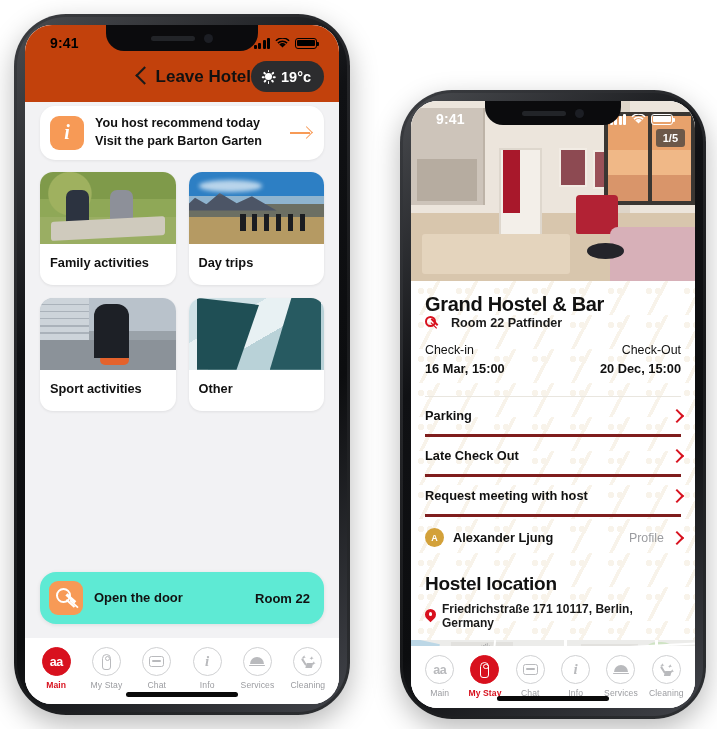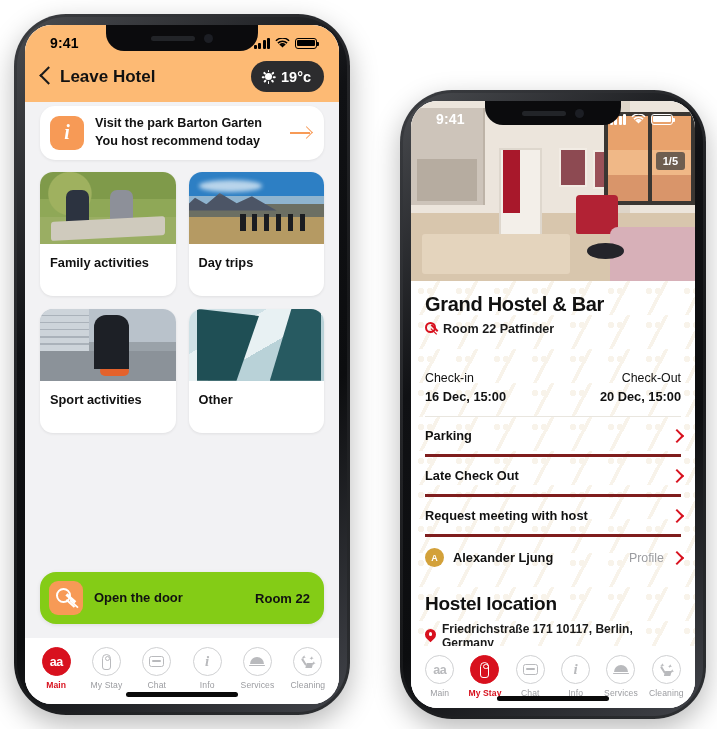--- a/index.html
+++ b/index.html
@@ -57,21 +57,21 @@
   .batt::after{content:"";position:absolute;right:-3.2px;top:3px;width:1.8px;height:4px;border-radius:0 1px 1px 0;background:currentColor;}
   .batt span{display:block;height:100%;width:100%;border-radius:1px;background:currentColor;}
 
   .home-ind {
     position: absolute; bottom: 7px; left: 50%; transform: translateX(-50%);
     width: 112px; height: 5px; border-radius: 3px; background: #0a0a0a; z-index: 40;
   }
 
   
   .p1-body { position:absolute; inset:0; background:#f2f2f4; display:flex; flex-direction:column; }
-  .p1-head { padding: 36px 15px 10px 15px; display:flex; align-items:center; justify-content:space-between; background:#fdba74; }
+  .p1-head { padding: 36px 15px 10px 15px; display:flex; align-items:center; justify-content:flex-end; background:#c2410c; }
   .nav-left { display:flex; align-items:center; gap:9px; }
   .chev-back { width:11px;height:19px; position:relative; flex:none; }
   .chev-back::before{content:"";position:absolute;left:2px;top:2px;width:11px;height:11px;border-left:2.2px solid #1a1a1a;border-bottom:2.2px solid #1a1a1a;transform:rotate(45deg);}
   .nav-title { font-size:17px; font-weight:bold; color:#111; }
   .weather-pill {
     background:#2c2c2e; color:#fff; border-radius:18px; height:31px;
     display:flex; align-items:center; gap:5px; padding:0 13px 0 10px; font-size:14.5px; font-weight:bold;
   }
   .sun { width:15px;height:15px;position:relative;flex:none; }
   .sun .core{position:absolute;left:4px;top:4px;width:7px;height:7px;border-radius:50%;background:#fff;}
@@ -89,21 +89,21 @@
     font-family:"Liberation Serif",serif; flex:none;}
   .banner-txt { flex:1; }
   .banner-txt div { font-size:12.6px; font-weight:bold; color:#111; line-height:1.42; }
   .arrow-r { width:22px;height:14px;position:relative;flex:none; }
   .arrow-r::before{content:"";position:absolute;left:0;top:6px;width:20px;height:1.8px;background:#f79a56;}
   .arrow-r::after{content:"";position:absolute;right:1px;top:2.4px;width:8px;height:8px;border-top:1.8px solid #f79a56;border-right:1.8px solid #f79a56;transform:rotate(45deg);}
 
   .grid { margin: 0 15px; display:grid; grid-template-columns:1fr 1fr; gap: 13px 13px; }
   .cat-card { background:#fff; border-radius:13px; overflow:hidden; box-shadow:0 1px 3px rgba(0,0,0,.08); }
   .cat-img { height: 72px; position:relative; overflow:hidden; }
-  .cat-label { padding: 11px 10px 26px 10px; font-size:12.8px; font-weight:bold; color:#111; }
+  .cat-label { padding: 11px 10px 15px 10px; font-size:12.8px; font-weight:bold; color:#111; }
 
   
   .img-picnic { background:
       radial-gradient(circle at 22% 30%, #9fb15f 0 18%, transparent 19%),
       linear-gradient(#7f9a4a 0 38%, #8fa857 38% 62%, #9aae63 62% 100%); }
   .img-picnic::after{content:"";position:absolute;left:8%;bottom:8%;width:84%;height:26%;background:#cfcabd;border-radius:3px;transform:skewY(-3deg);}
   .img-picnic .f1,.img-picnic .f2{position:absolute;bottom:22%;width:17%;height:52%;border-radius:7px 7px 3px 3px;background:#2c3340;}
   .img-picnic .f1{left:19%} .img-picnic .f2{left:52%;background:#8d9099}
 
   .img-mountain { background: linear-gradient(#2d7fc4 0 34%, #8fb4cf 34% 44%, #6c6f63 44% 62%, #b59a63 62% 100%); }
@@ -120,21 +120,21 @@
   .img-sport .shoe{position:absolute;bottom:6%;left:44%;width:22%;height:14%;border-radius:6px;background:#e4622c;}
 
   .img-glass { background: linear-gradient(150deg,#cfe1e6 0 30%, #e8f1f3 30% 55%, #b9d2d8 55% 100%); }
   .img-glass::before{content:"";position:absolute;left:6%;top:0;width:46%;height:100%;background:#1f4f55;
       clip-path:polygon(0 0,100% 10%,64% 100%,0 100%);}
   .img-glass::after{content:"";position:absolute;right:2%;top:0;width:38%;height:100%;background:#275a61;
       clip-path:polygon(42% 0,100% 0,100% 100%,0 100%);}
 
   .p1-spacer{flex:1}
   .door-card {
-    margin: 4px 15px 14px 15px; background:#84cc16; border-radius:16px; padding:9px 14px 9px 9px;
+    margin: 4px 15px 14px 15px; background:#5eead4; border-radius:16px; padding:9px 14px 9px 9px;
     display:flex; align-items:center; gap:11px; box-shadow:0 1px 4px rgba(0,0,0,.09);
   }
   .key-badge{width:34px;height:34px;border-radius:9px;background:#f79a56;flex:none;position:relative;}
   .key-badge::before{content:"";position:absolute;left:7px;top:7px;width:11px;height:11px;border-radius:50%;border:2.6px solid #fff;}
   .key-badge::after{content:"";position:absolute;left:16px;top:16px;width:12px;height:2.6px;background:#fff;transform:rotate(42deg);
       box-shadow:3px 4px 0 -0.5px #fff, 6px 2px 0 -0.6px #fff;}
   .door-txt{flex:1}
   .door-t1{font-size:13px;font-weight:bold;color:#111;line-height:1.35}
   .door-t2{font-size:12px;font-weight:bold;color:#111;line-height:1.35}
   .door-room{font-size:13px;font-weight:bold;color:#111}
@@ -179,43 +179,43 @@
   .ph-art1{position:absolute;left:52%;top:26%;width:10%;height:22%;background:#8d4a52;border:2px solid #f2ece4;}
   .ph-art2{position:absolute;left:64%;top:27%;width:10%;height:22%;background:#9a5158;border:2px solid #f2ece4;}
   .ph-win{position:absolute;right:0;top:6%;width:32%;height:52%;background:
      linear-gradient(#e8a26c 0 40%, #f0b887 40% 70%, #d9956a 70% 100%);border:4px solid #3a3632;}
   .ph-win::after{content:"";position:absolute;left:48%;top:0;bottom:0;width:4px;background:#3a3632;}
   .ph-curt{position:absolute;left:70%;top:0;width:7%;height:62%;background:#ded5c9;}
   .ph-chair{position:absolute;left:58%;top:52%;width:15%;height:22%;background:#b22234;border-radius:4px 4px 2px 2px;}
   .ph-sofa{position:absolute;right:0;bottom:0;width:30%;height:30%;background:#d7b0b8;border-radius:8px 0 0 0;}
   .ph-table{position:absolute;left:4%;bottom:4%;width:52%;height:22%;background:#e4d4bd;border-radius:3px;}
   .ph-stool{position:absolute;left:62%;bottom:12%;width:13%;height:9%;border-radius:50%;background:#24242a;}
-  .photo-badge{position:absolute;right:10px;top:51px;background:rgba(60,60,60,.72);color:#fff;
+  .photo-badge{position:absolute;right:10px;top:28px;background:rgba(60,60,60,.72);color:#fff;
     font-size:11px;font-weight:bold;padding:3px 7px;border-radius:3px;}
   .p2-status{position:absolute;top:0;left:0;right:0;z-index:26;color:#fff;}
 
   .p2-sheet{flex:1;position:relative;background:#fff;overflow:hidden;}
   .keypat{position:absolute;inset:0;opacity:.40;pointer-events:none;
     background-image:
       radial-gradient(circle at 10px 10px, #f0e2cd 0 3.2px, transparent 3.4px),
       radial-gradient(circle at 19px 10px, #f0e2cd 0 3.2px, transparent 3.4px),
       linear-gradient(118deg, transparent 46%, #f0e2cd 46% 53%, transparent 53%);
     background-size: 38px 34px, 38px 34px, 38px 34px;}
   .p2-content{position:relative;z-index:2;padding: 12px 14px 0 14px;}
   .h-title{font-size:20px;font-weight:bold;color:#111;letter-spacing:-.3px;}
-  .h-room{display:flex;align-items:center;gap:4px;margin-top:6px;font-size:12.6px;font-weight:bold;color:#1a1a1a;}
+  .h-room{display:flex;align-items:center;gap:12px;font-size:12.6px;font-weight:bold;color:#1a1a1a;}
   .key-red{width:14px;height:14px;position:relative;flex:none;}
   .key-red::before{content:"";position:absolute;left:0;top:0;width:7px;height:7px;border-radius:50%;border:2px solid #d8111e;}
   .key-red::after{content:"";position:absolute;left:5px;top:5px;width:9px;height:2px;background:#d8111e;transform:rotate(45deg);
       box-shadow:2px 3px 0 -0.4px #d8111e;}
   .checks{display:flex;justify-content:space-between;margin-top:13px;}
-  .chk-lab{font-size:12.4px;color:#111;margin-top:22px;}
+  .chk-lab{font-size:12.4px;color:#111;}
   .chk-val{font-size:12.8px;font-weight:bold;color:#111;margin-top:4px;}
   .chk-r{text-align:right;}
-  .rows{margin-top:12px;}
+  .rows{margin-top:20px;}
   .row{display:flex;align-items:center;padding:11px 0;border-top:3px solid #7f1d1d;font-size:12.8px;font-weight:bold;color:#111;}
   .row:first-child{border-top:1px solid #e9e6df;}
   .row .sp{flex:1}
   .chev-red{width:9px;height:15px;position:relative;flex:none;margin-left:8px;}
   .chev-red::before{content:"";position:absolute;left:0;top:3px;width:8px;height:8px;border-top:2.2px solid #d8111e;border-right:2.2px solid #d8111e;transform:rotate(45deg);}
   .avatar{width:19px;height:19px;border-radius:50%;background:#d3a13a;color:#fff;font-size:9px;font-weight:bold;
     display:flex;align-items:center;justify-content:center;margin-right:9px;flex:none;}
   .profile-lb{font-size:12.4px;color:#9b9ca0;font-weight:normal;}
   .loc-title{font-size:19px;font-weight:bold;color:#111;margin-top:15px;letter-spacing:-.3px;}
   .loc-addr{display:flex;align-items:center;gap:6px;margin-top:7px;font-size:12px;font-weight:bold;color:#1a1a1a;}
@@ -277,22 +277,22 @@
               <span class="ray" style="transform:rotate(90deg)"></span>
               <span class="ray" style="transform:rotate(135deg)"></span>
             </span>
             <span>19°c</span>
           </div>
         </div>
 
         <div class="banner">
           <span class="banner-icon">i</span>
           <span class="banner-txt">
+            <div>You host recommend today</div>
             <div>Visit the park Barton Garten</div>
-            <div>You host recommend today</div>
           </span>
           <span class="arrow-r"></span>
         </div>
 
         <div class="grid">
           <div class="cat-card">
             <div class="cat-img img-picnic">
                 <span class="f1"></span>
                 <span class="f2"></span>
               </div>
@@ -423,21 +423,21 @@
 
             <div class="h-title">Grand Hostel &amp; Bar</div>
             <div class="h-room">
               <span class="key-red"></span>
               <span>Room 22 Patfinder</span>
             </div>
 
             <div class="checks">
               <div>
                 <div class="chk-lab">Check-in</div>
-                <div class="chk-val">16 Dec, 15:00</div>
+                <div class="chk-val">16 Mar, 15:00</div>
               </div>
               <div class="chk-r">
                 <div class="chk-lab">Check-Out</div>
                 <div class="chk-val">20 Dec, 15:00</div>
               </div>
             </div>
 
             <div class="rows">
               <div class="row">
                 <span>Parking</span>

